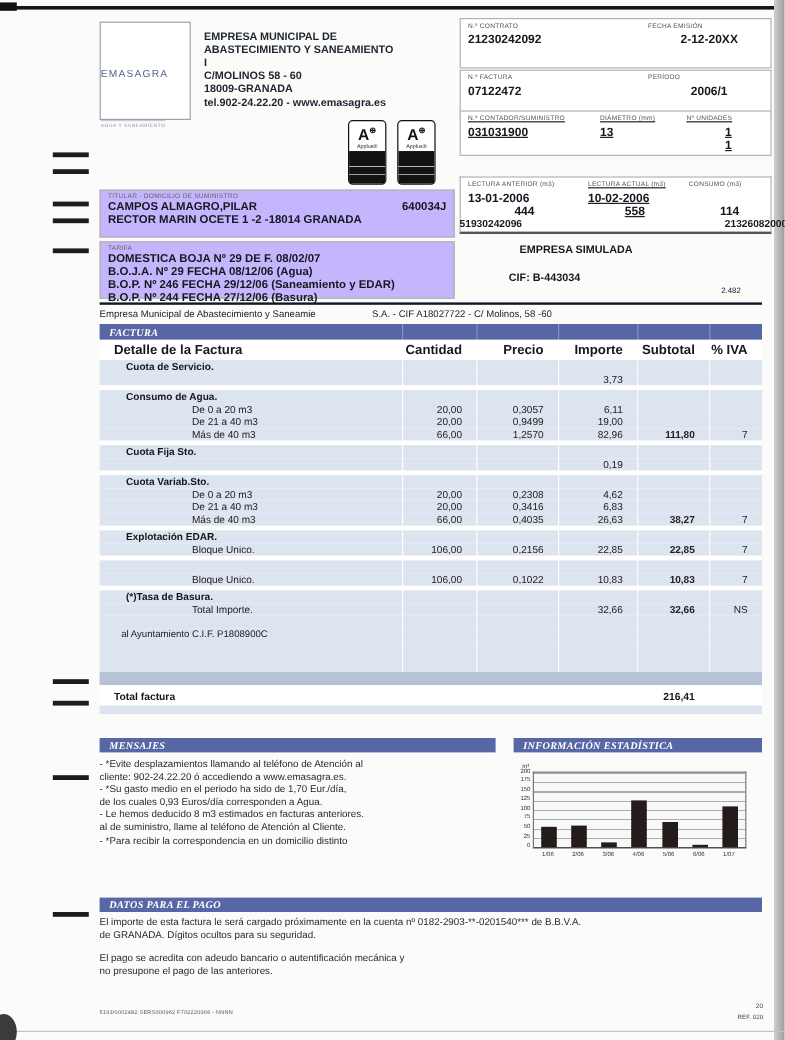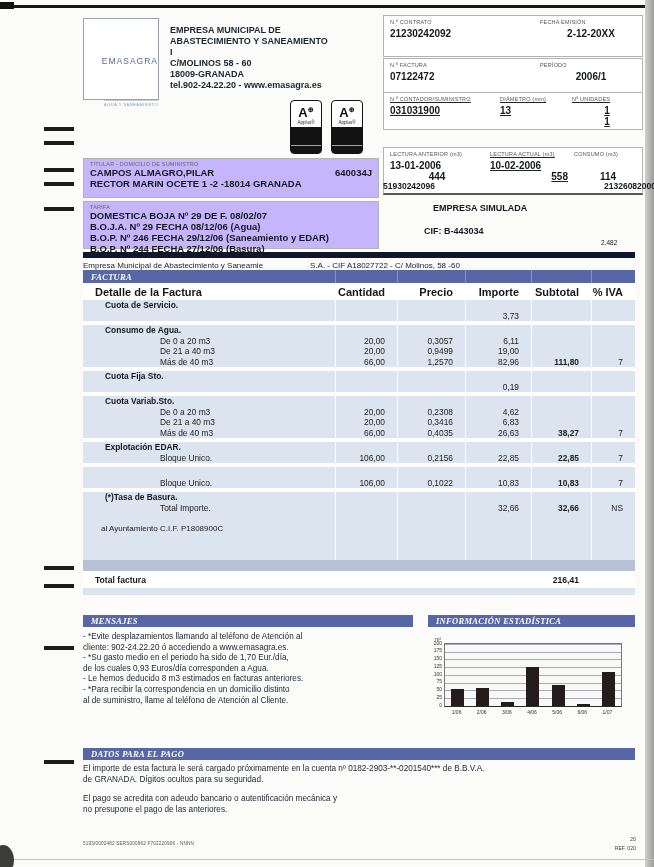--- a/index.html
+++ b/index.html
@@ -8,21 +8,21 @@
   
   .scan-top-line{position:absolute;left:0;top:5px;width:646px;height:3px;background:#171717;}
   .scan-top-blob{position:absolute;left:0;top:2px;width:14px;height:7px;background:#111;}
   .scan-right-strip{position:absolute;right:0;top:0;width:9px;height:867px;
     background:linear-gradient(to right,#cfcfcd,#9c9c9a);}
   .scan-bottom-line{position:absolute;left:0;top:859px;width:654px;height:1px;background:#c2c2c0;}
   .scan-corner-blob{position:absolute;left:-8px;top:845px;width:22px;height:30px;border-radius:50%;background:#3b3b39;}
   .reg-mark{position:absolute;left:44px;width:30px;height:4px;background:#1c1c1c;}
   
   .logo-box{position:absolute;left:83px;top:18px;width:76px;height:82px;border:1px solid #9aa0b0;background:#fff;
-    display:flex;flex-direction:column;align-items:flex-end;justify-content:flex-start;padding-top:4px;box-sizing:border-box;gap:32px;}
+    display:flex;flex-direction:column;align-items:flex-start;justify-content:flex-start;padding-top:4px;box-sizing:border-box;gap:32px;}
   .logo-brand{font-size:8.5px;letter-spacing:1px;color:#5a6890;margin-top:1px;}
   .logo-tag{font-size:4px;letter-spacing:.5px;color:#8a93ad;margin-top:2px;border-top:1px solid #c6ccdb;padding-top:1px;}
   .company{position:absolute;left:170px;top:25px;font-size:9px;line-height:11px;color:#1d2430;font-weight:bold;}
   
   .fieldbox{position:absolute;left:383px;width:260px;border:1px solid #b3b3b1;background:#fff;box-sizing:border-box;
     display:flex;}
   .fgroup{padding:3px 0 2px 6px;box-sizing:border-box;}
   .flabel{font-size:5.5px;color:#555;letter-spacing:.2px;}
   .fvalue{font-size:10px;font-weight:600;color:#15181f;margin-top:3px;}
   .fvalue2{font-size:10px;font-weight:600;color:#15181f;}
@@ -36,21 +36,21 @@
   .badge-black{margin-top:2px;width:100%;flex:1;background:#121212;
     background-image:linear-gradient(#121212 45%,rgba(255,255,255,.7) 45%,rgba(255,255,255,.7) 48%,#121212 48%,
     #121212 70%, rgba(255,255,255,.6) 70%, rgba(255,255,255,.6) 72%, #121212 72%);}
   
   .infobox{position:absolute;left:83px;width:296px;border:1px solid #b3b3b1;background:#c4b5fd;box-sizing:border-box;
     padding:2px 6px 3px 6px;}
   .infobox .tag{font-size:5.5px;color:#666;letter-spacing:.2px;}
   .infobox .line{font-size:9.5px;font-weight:600;color:#15181f;line-height:11px;}
   .titular-row1{display:flex;justify-content:space-between;}
   .right-num{position:absolute;font-size:8.5px;font-weight:600;color:#15181f;}
-  .strip{position:absolute;left:83px;top:252px;width:552px;border-top:6px solid #0f172a;padding-top:3px;
+  .strip{position:absolute;left:83px;top:252px;width:552px;border-top:2px solid #0f172a;padding-top:3px;
     font-size:8px;color:#20252e;display:flex;}
   .strip .s1{width:227px;}
   
   .band{background:var(--band);color:#fff;font-size:8.5px;font-weight:bold;font-style:italic;
     letter-spacing:.3px;padding-left:8px;display:flex;align-items:center;position:relative;font-family:Liberation Serif, serif;}
   .factura{position:absolute;left:83px;top:270px;width:552px;}
   .factura .band{height:13px;}
   .inv-grid{display:grid;grid-template-columns:252px 62px 68px 66px 60px 44px;}
   .inv-head{background:#fff;height:17px;align-items:center;font-weight:bold;font-size:11px;color:#14171e;}
   .inv-head .cell{text-align:right;padding-right:12px;}
@@ -194,21 +194,21 @@
 
   <div class="fieldbox" style="top:147px;height:48px;border-bottom:2px solid #555;">
     <div class="fgroup" style="width:100px;">
       <div class="flabel">LECTURA ANTERIOR (m3)</div>
       <div class="fvalue">13-01-2006</div>
       <div class="fvalue2" style="text-align:center;">444</div>
     </div>
     <div class="fgroup" style="width:84px;text-decoration:underline;">
       <div class="flabel">LECTURA ACTUAL (m3)</div>
       <div class="fvalue">10-02-2006</div>
-      <div class="fvalue2" style="text-align:right;">558</div>
+      <div class="fvalue2" style="text-align:center;">558</div>
     </div>
     <div class="fgroup" style="width:74px;">
       <div class="flabel">CONSUMO (m3)</div>
       <div class="fvalue" style="margin-top:14px;text-align:center;">114</div>
     </div>
   </div>
 
   <div class="infobox" style="top:158px;height:40px;">
     <div class="tag">TITULAR - DOMICILIO DE SUMINISTRO</div>
     <div class="titular-row1">
@@ -437,22 +437,22 @@
   <div class="mensajes">
     <div class="band">
       <span>MENSAJES</span>
     </div>
     <div class="msg-lines" id="msg-lines">
         <div>- *Evite desplazamientos llamando al teléfono de Atención al</div>
         <div>  cliente: 902-24.22.20 ó accediendo a www.emasagra.es.</div>
         <div>- *Su gasto medio en el periodo ha sido de 1,70  Eur./día,</div>
         <div>  de los cuales 0,93  Euros/día corresponden a Agua.</div>
         <div>- Le hemos deducido 8 m3 estimados en facturas anteriores.</div>
+        <div>  al de suministro, llame al teléfono de Atención al Cliente.</div>
         <div>- *Para recibir la correspondencia en un domicilio distinto</div>
-        <div>  al de suministro, llame al teléfono de Atención al Cliente.</div>
       </div>
   </div>
 
   <div class="estadistica">
     <div class="band">
       <span>INFORMACIÓN ESTADÍSTICA</span>
     </div>
     <div class="chart">
       <div class="ylab-col" id="ylab-col">
         <div class="yunit">m³</div>

